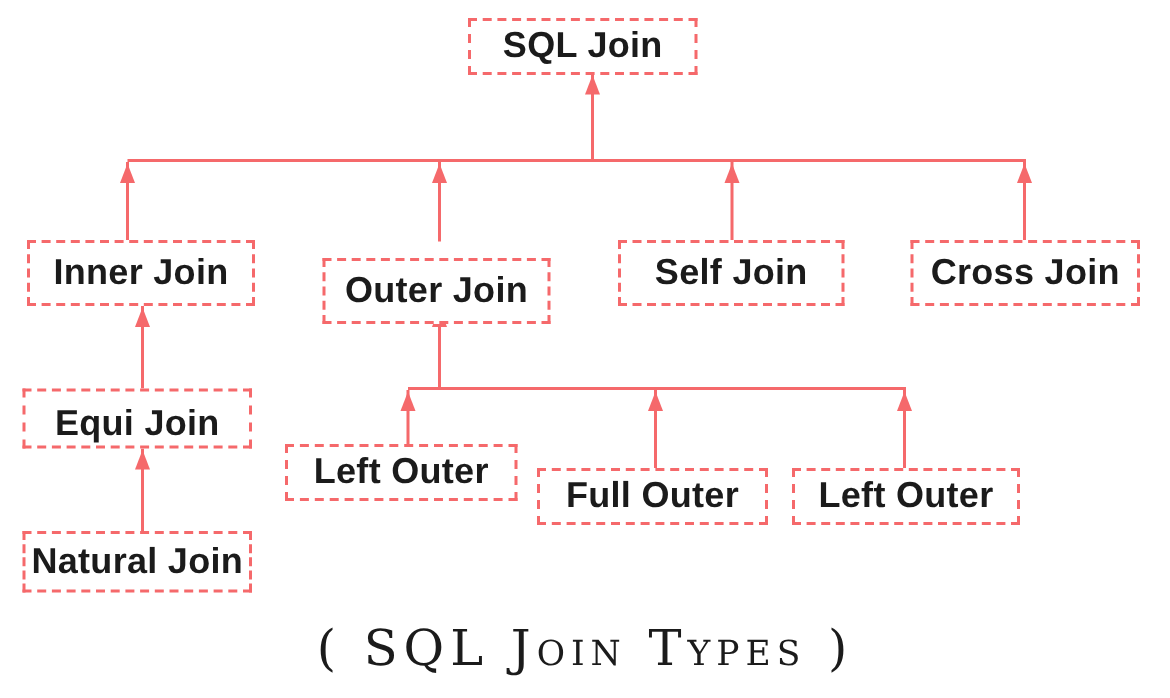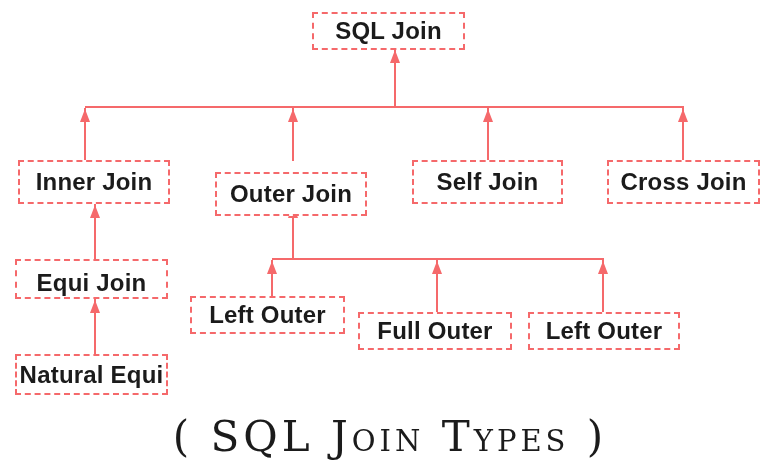--- a/index.html
+++ b/index.html
@@ -49,21 +49,21 @@
     border-bottom: 13px solid var(--accent);
   }
   .caption {
     position: absolute;
     left: 0;
     top: 412px;
     width: 780px;
     text-align: center;
     font-family: "DejaVu Serif", "Liberation Serif", serif;
     font-variant: small-caps;
-    font-size: 42px;
+    font-size: 33px;
     letter-spacing: 4px;
     color: var(--text);
   }
 </style>
 </head>
 <body>
 
 <div class="canvas">
 
   <div class="line" style="left:85px;  top:106px; width:599px; height:2px;"></div>
@@ -104,21 +104,21 @@
   <div class="node" style="left:412px; top:160px; width:151px; height:44px;">
     <span>Self Join</span>
   </div>
   <div class="node" style="left:607px; top:160px; width:153px; height:44px;">
     <span>Cross Join</span>
   </div>
   <div class="node" style="left:15px;  top:259px; width:153px; height:40px;align-items:flex-end;">
     <span>Equi Join</span>
   </div>
   <div class="node" style="left:15px;  top:354px; width:153px; height:41px;">
-    <span>Natural Equi</span>
+    <span>Natural Join</span>
   </div>
   <div class="node" style="left:190px; top:296px; width:155px; height:38px;">
     <span>Left Outer</span>
   </div>
   <div class="node" style="left:358px; top:312px; width:154px; height:38px;align-items:center;">
     <span>Full Outer</span>
   </div>
   <div class="node" style="left:528px; top:312px; width:152px; height:38px;">
     <span>Left Outer</span>
   </div>

